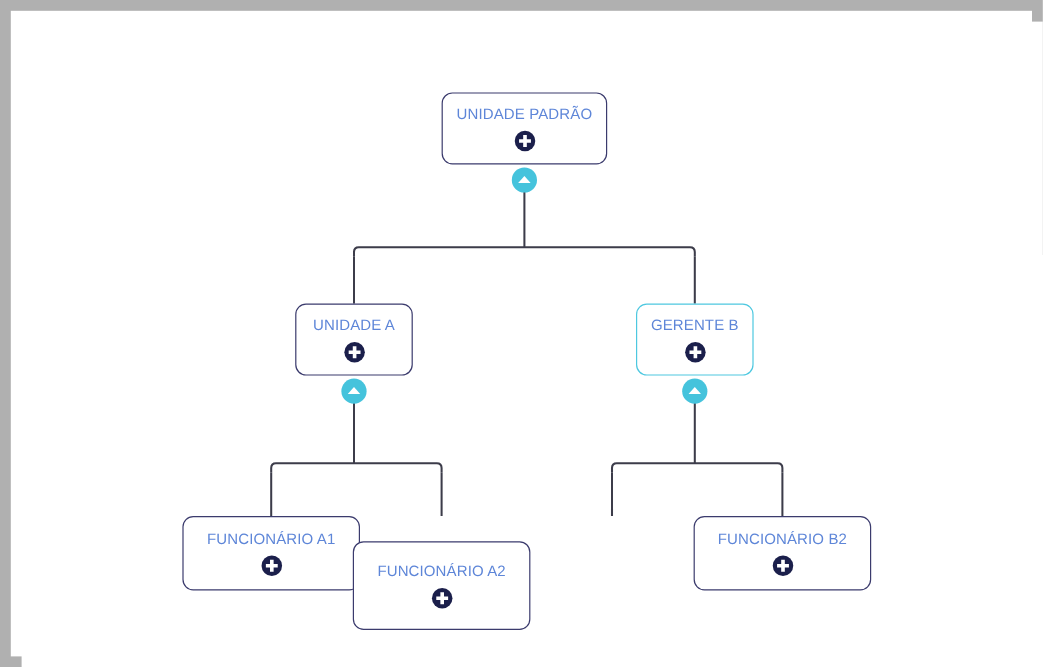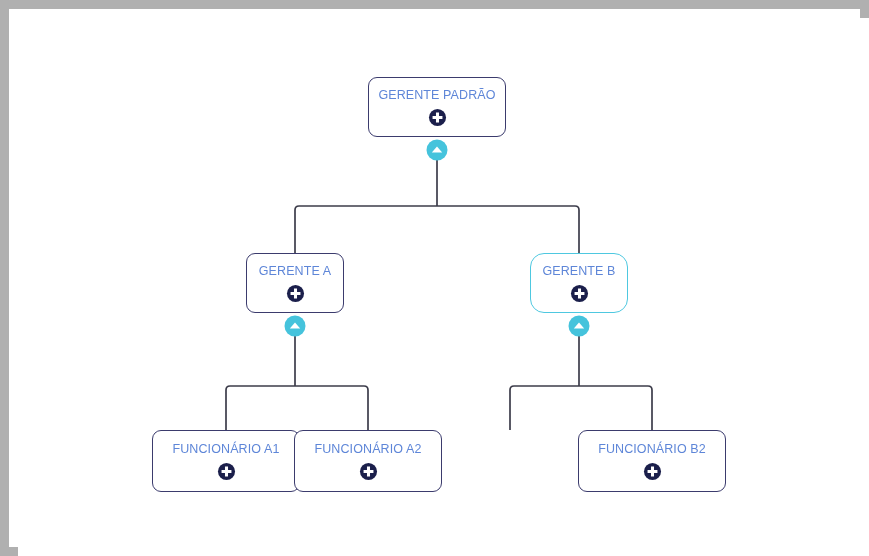--- a/index.html
+++ b/index.html
@@ -47,21 +47,20 @@
     border: 1.6px solid #3b3b6d;
     border-radius: 9px;
     display: flex;
     flex-direction: column;
     align-items: center;
     justify-content: center;
     z-index: 5;
   }
   .node.sel {
     border-color: #4ec8e0;
-    border-radius: 14px;
   }
   .node-label {
     color: #5e86d8;
     font-size: 12.5px;
     letter-spacing: 0.1px;
     line-height: 14px;
     white-space: nowrap;
     margin-bottom: 6px;
   }
   .plus-icon {
@@ -102,37 +101,37 @@
         <path d="M 350 376 L 350 412"></path>
 
         <path d="M 561 304 L 561 368"></path>
         <path d="M 492 376 L 492 372 Q 492 368 496 368 L 630 368 Q 634 368 634 372 L 634 376"></path>
         <path d="M 492 376 L 492 412"></path>
         <path d="M 634 376 L 634 412"></path>
       </g>
     </svg>
 
     <div class="node" style="left:350px; top:59px; width:138px; height:60px;">
-      <span class="node-label">GERENTE PADRÃO</span>
+      <span class="node-label">UNIDADE PADRÃO</span>
       <span class="plus-icon">
         <svg viewBox="0 0 20 20" width="19" height="19">
           <circle cx="10" cy="10" r="9" fill="#1b1f4b"></circle>
           <path d="M10 4.8 v10.4 M4.8 10 h10.4" stroke="#ffffff" stroke-width="3.2" stroke-linecap="butt"></path>
         </svg>
       </span>
     </div>
     <div class="toggle" style="left:407px; top:121px;">
       <svg viewBox="0 0 24 22" width="24" height="22">
         <circle cx="12" cy="11" r="10.5" fill="#45c3dc"></circle>
         <path d="M6.8 13.4 L12 7.6 L17.2 13.4 Z" fill="#ffffff"></path>
       </svg>
     </div>
 
     <div class="node" style="left:228px; top:235px; width:98px; height:60px;">
-      <span class="node-label">GERENTE A</span>
+      <span class="node-label">UNIDADE A</span>
       <span class="plus-icon">
         <svg viewBox="0 0 20 20" width="19" height="19">
           <circle cx="10" cy="10" r="9" fill="#1b1f4b"></circle>
           <path d="M10 4.8 v10.4 M4.8 10 h10.4" stroke="#ffffff" stroke-width="3.2" stroke-linecap="butt"></path>
         </svg>
       </span>
     </div>
     <div class="toggle" style="left:265px; top:297px;">
       <svg viewBox="0 0 24 22" width="24" height="22">
         <circle cx="12" cy="11" r="10.5" fill="#45c3dc"></circle>
@@ -159,21 +158,21 @@
     <div class="node" style="left:134px; top:412px; width:148px; height:62px;text-align:right;">
       <span class="node-label">FUNCIONÁRIO A1</span>
       <span class="plus-icon">
         <svg viewBox="0 0 20 20" width="19" height="19">
           <circle cx="10" cy="10" r="9" fill="#1b1f4b"></circle>
           <path d="M10 4.8 v10.4 M4.8 10 h10.4" stroke="#ffffff" stroke-width="3.2" stroke-linecap="butt"></path>
         </svg>
       </span>
     </div>
 
-    <div class="node" style="left:276px; top:412px; width:148px; height:62px;">
+    <div class="node" style="left:276px; top:433px; width:148px; height:74px;">
       <span class="node-label">FUNCIONÁRIO A2</span>
       <span class="plus-icon">
         <svg viewBox="0 0 20 20" width="19" height="19">
           <circle cx="10" cy="10" r="9" fill="#1b1f4b"></circle>
           <path d="M10 4.8 v10.4 M4.8 10 h10.4" stroke="#ffffff" stroke-width="3.2" stroke-linecap="butt"></path>
         </svg>
       </span>
     </div>
 
 

